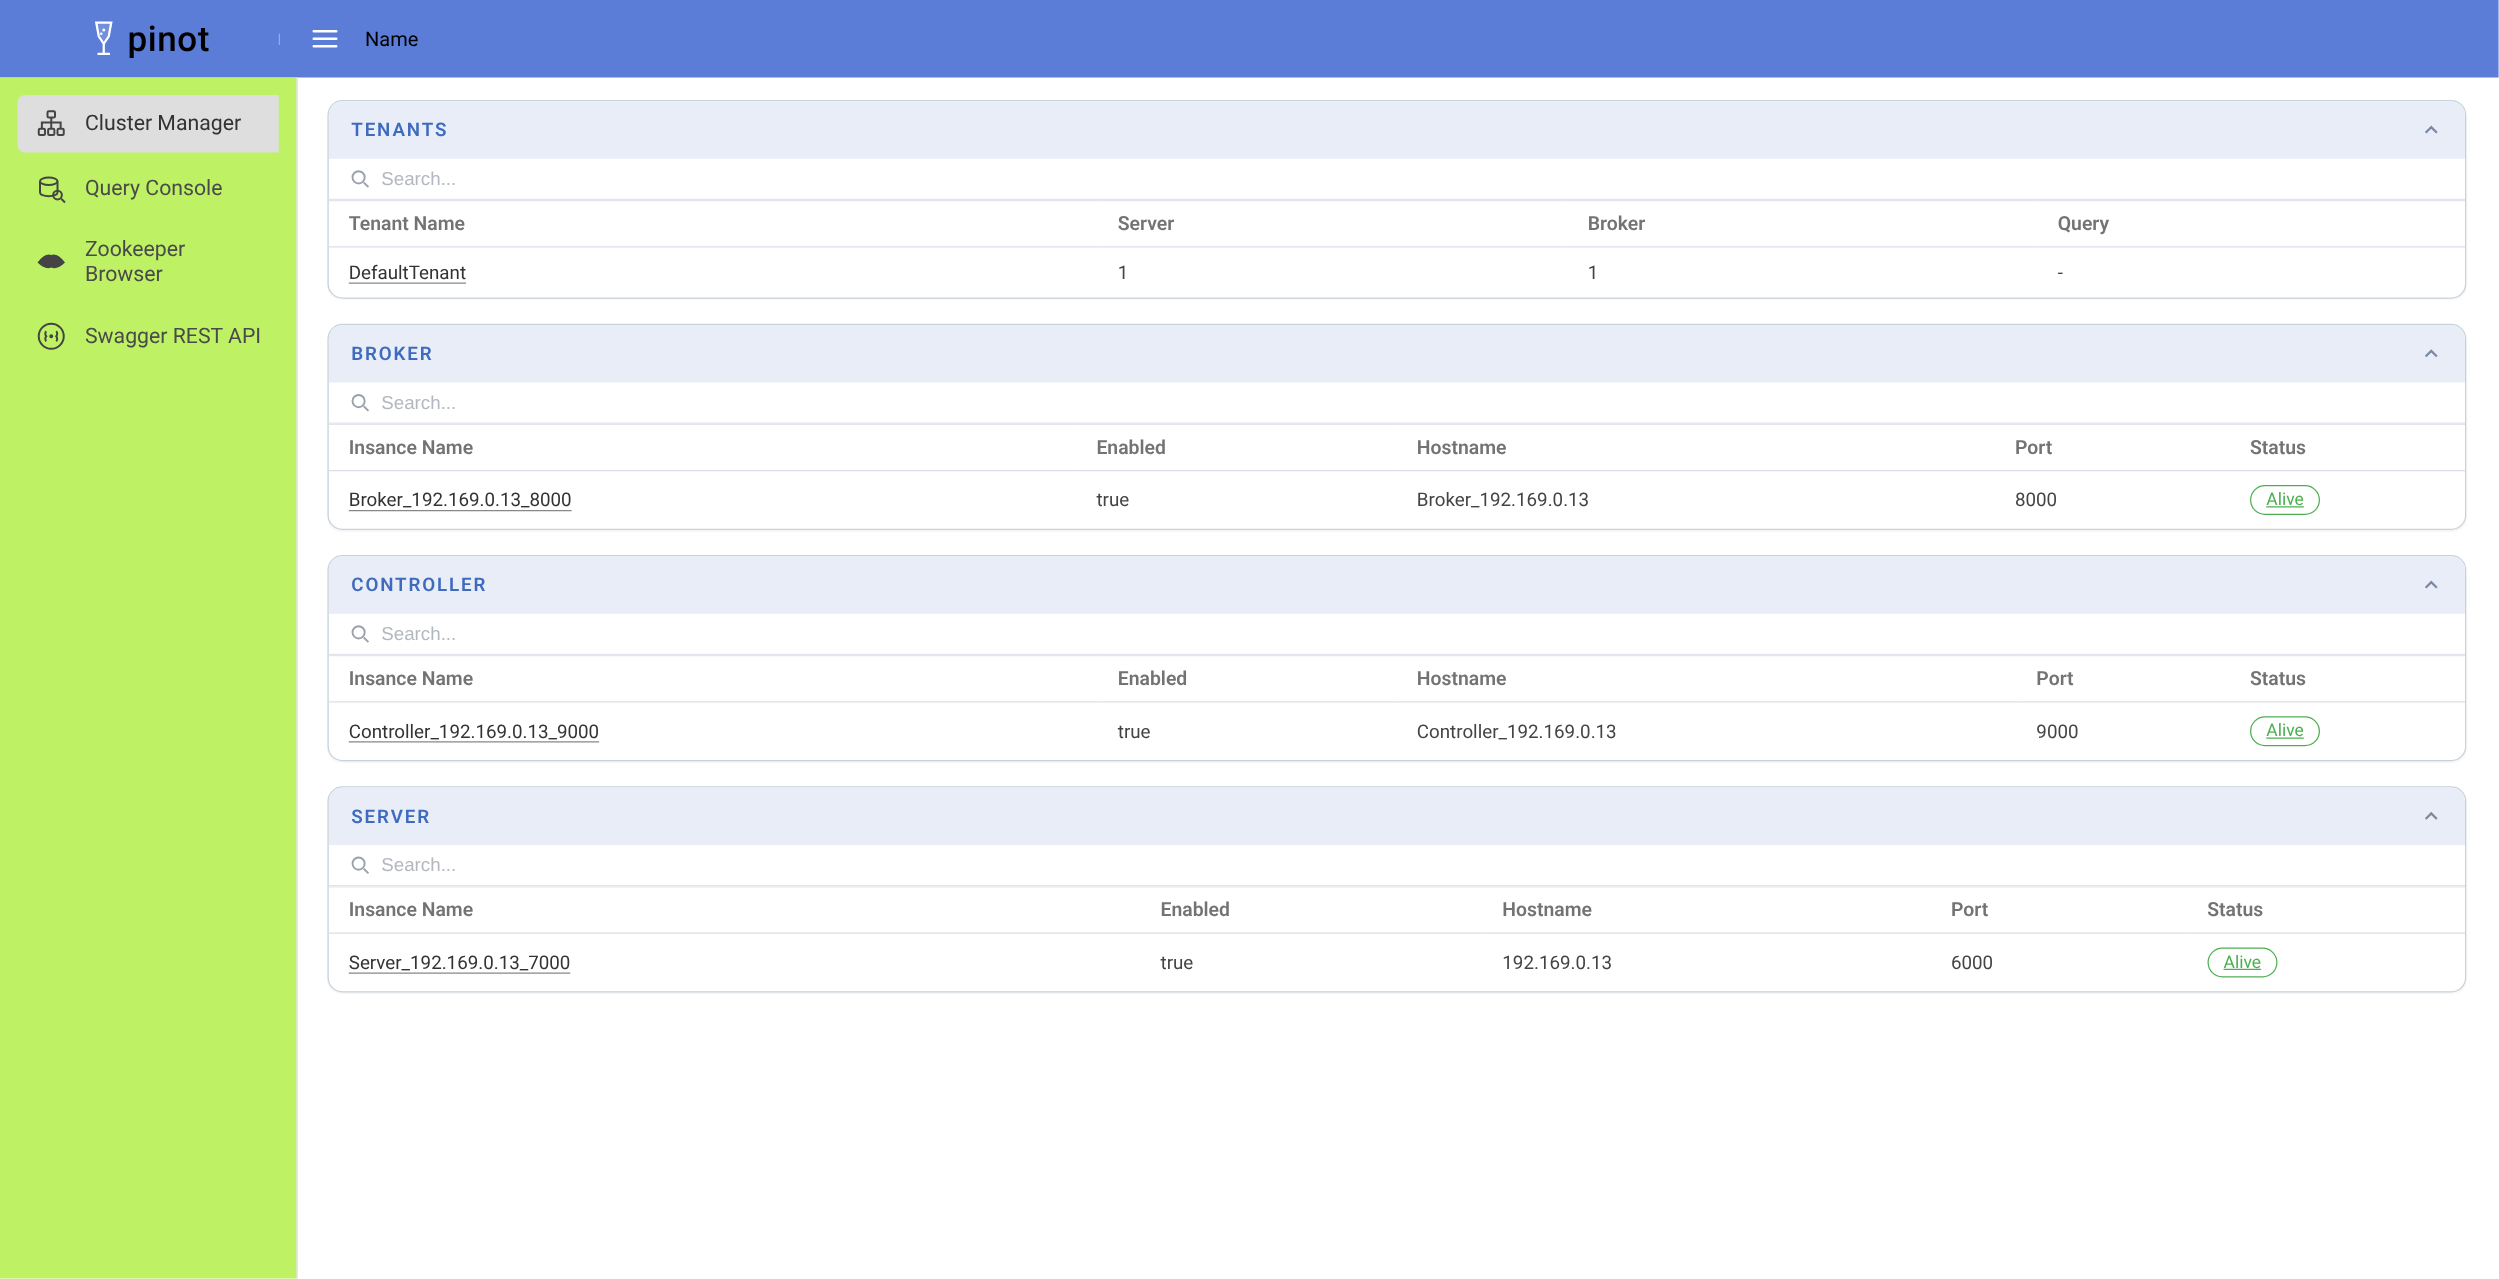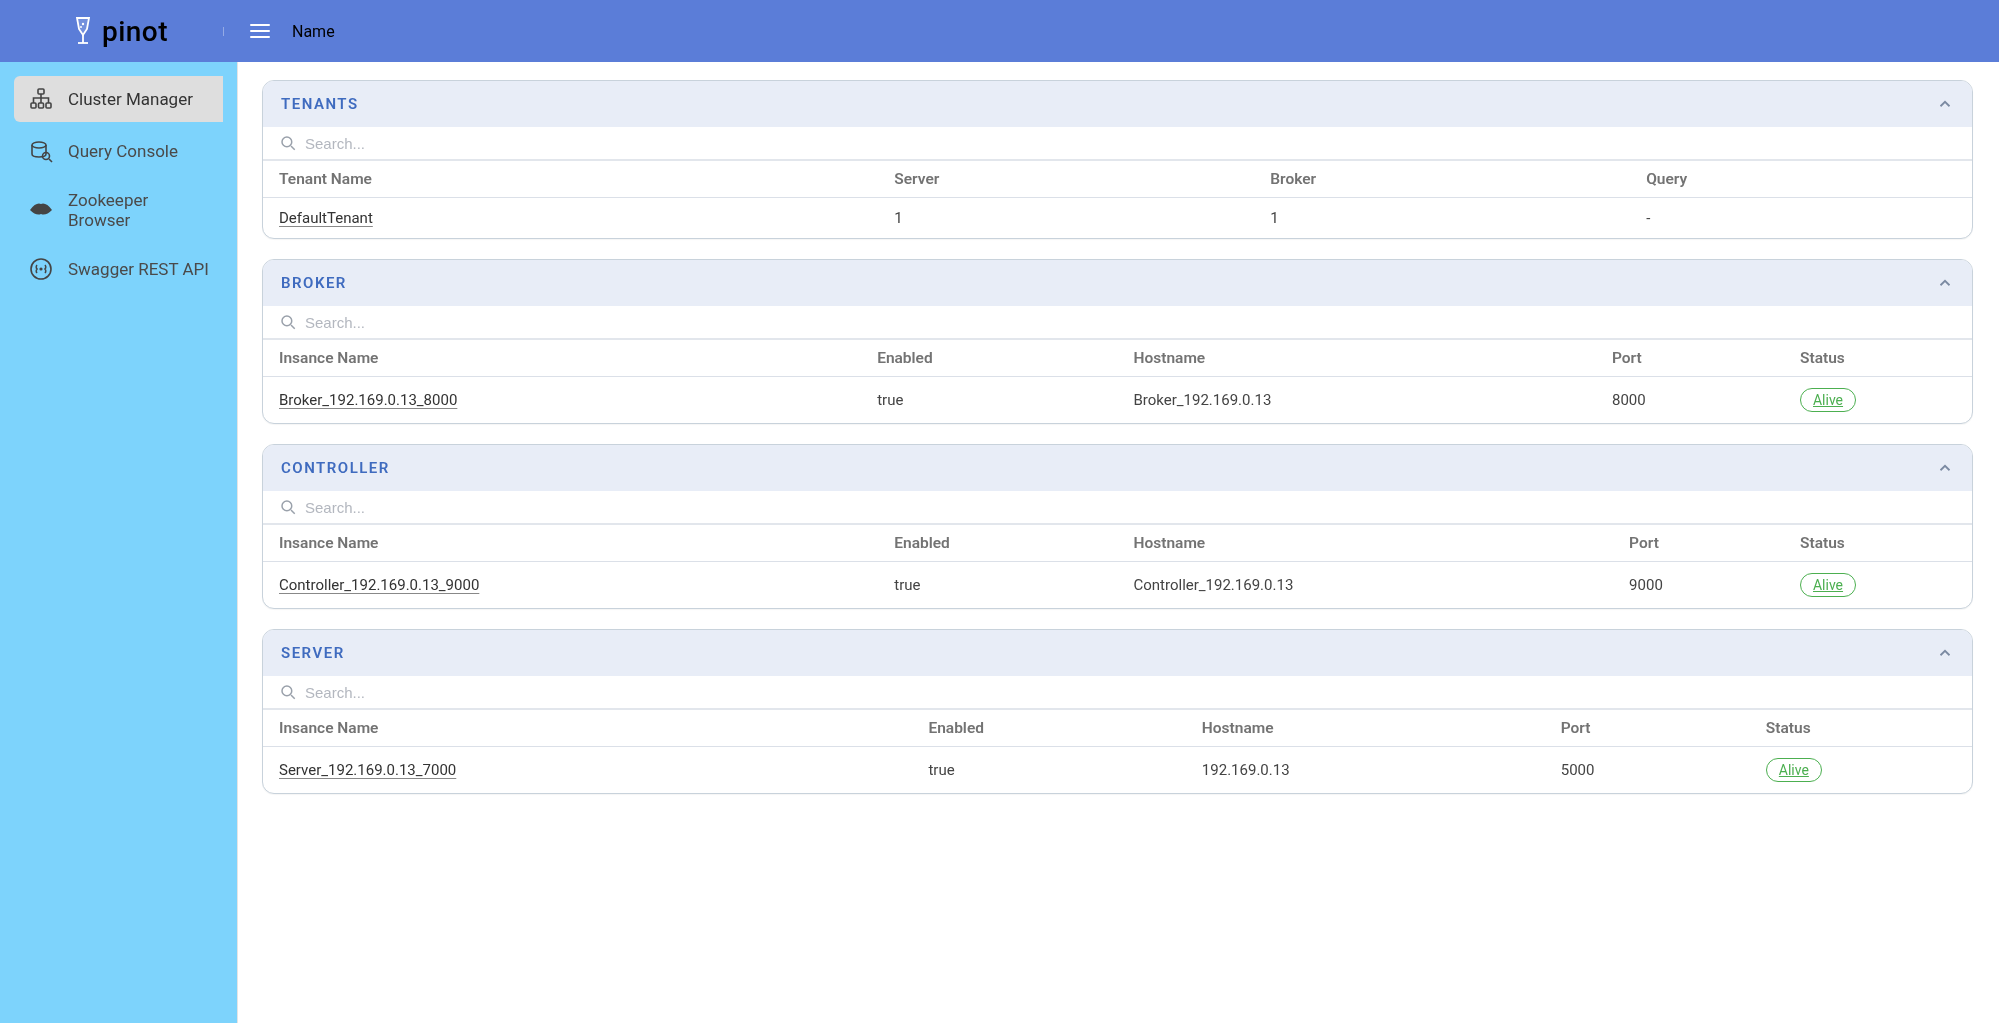--- a/index.html
+++ b/index.html
@@ -9,21 +9,21 @@
 .header { background: #5b7dd8; height: 62px; display: flex; align-items: center; padding: 0 20px; color: #000000; }
 .logo-area { display: flex; align-items: center; gap: 10px; width: 200px; position: relative; justify-content: center; }
 .logo-area::after { content: ""; position: absolute; right: -4px; top: 12px; bottom: 12px; width: 1px; background: rgba(255,255,255,0.35); }
 .logo-pinot { font-size: 28px; font-weight: 500; letter-spacing: 0.5px; display: flex; align-items: center; gap: 8px; }
 .logo-glyph { width: 22px; height: 32px; }
 .menu-btn { margin-left: 28px; margin-right: 20px; cursor: pointer; }
 .breadcrumb { font-size: 16px; }
 
 
 .layout { display: flex; }
-.sidebar { width: 238px; background: #7dd3fc; border-right: 1px solid #e4e4e4; min-height: calc(100vh - 62px); padding: 14px 0 14px 14px; }
+.sidebar { width: 238px; background: #bef264; border-right: 1px solid #e4e4e4; min-height: calc(100vh - 62px); padding: 14px 0 14px 14px; }
 .sidebar-item { display: flex; align-items: center; gap: 14px; padding: 10px 14px; font-size: 17px; color: #4a4a4a; border-radius: 6px 0 0 6px; margin-bottom: 6px; cursor: pointer; margin-right: 14px; }
 .sidebar-item.active { background: #dedede; color: #333; }
 .sidebar-icon { width: 26px; height: 26px; display: flex; align-items: center; justify-content: center; }
 
 
 .main { flex: 1; padding: 18px 26px 26px 24px; }
 .panel { border: 1px solid #c8d2db; border-radius: 12px; margin-bottom: 20px; background: #fff; box-shadow: 0 1px 1px rgba(0,0,0,0.04); overflow: hidden; }
 .panel-header { background: #e8edf7; padding: 14px 18px; display: flex; justify-content: space-between; align-items: center; cursor: pointer; }
 .panel-title { color: #3f6bbf; font-size: 15px; font-weight: 600; letter-spacing: 1.5px; text-transform: uppercase; }
 .chev { color: #7b8aa2; }
@@ -278,21 +278,21 @@
           <th>Insance Name</th>
           <th>Enabled</th>
           <th>Hostname</th>
           <th>Port</th>
           <th>Status</th>
         </tr>
         <tr>
           <td><a class="cell-link">Server_192.169.0.13_7000</a></td>
           <td>true</td>
           <td>192.169.0.13</td>
-          <td>5000</td>
+          <td>6000</td>
           <td><span class="badge-alive">Alive</span></td>
         </tr>
       </tbody>
         </table>
     </div>
 
   </div>
 </div>
 
 </body></html>

